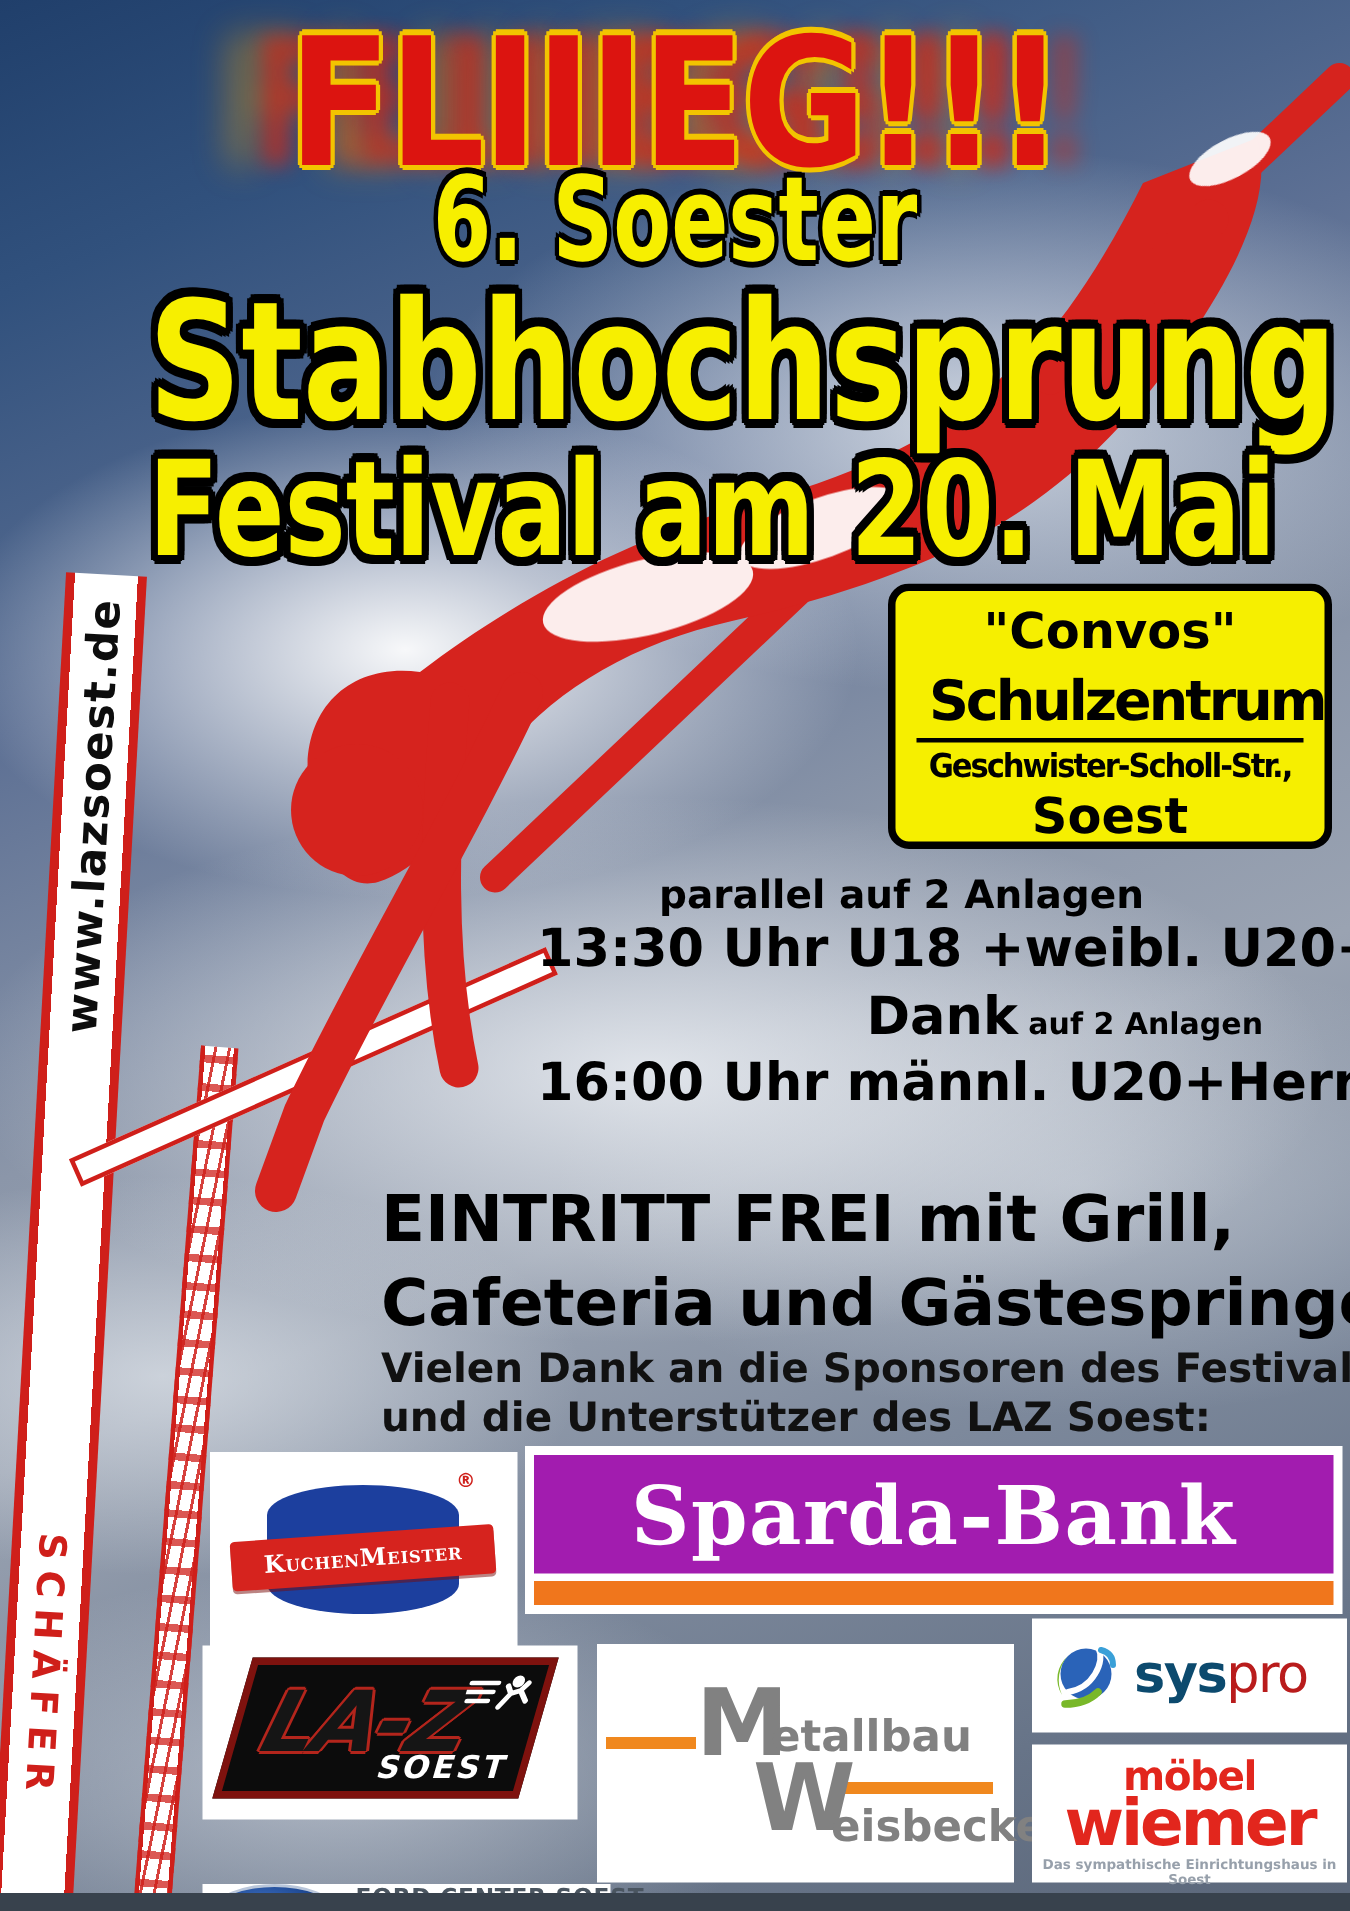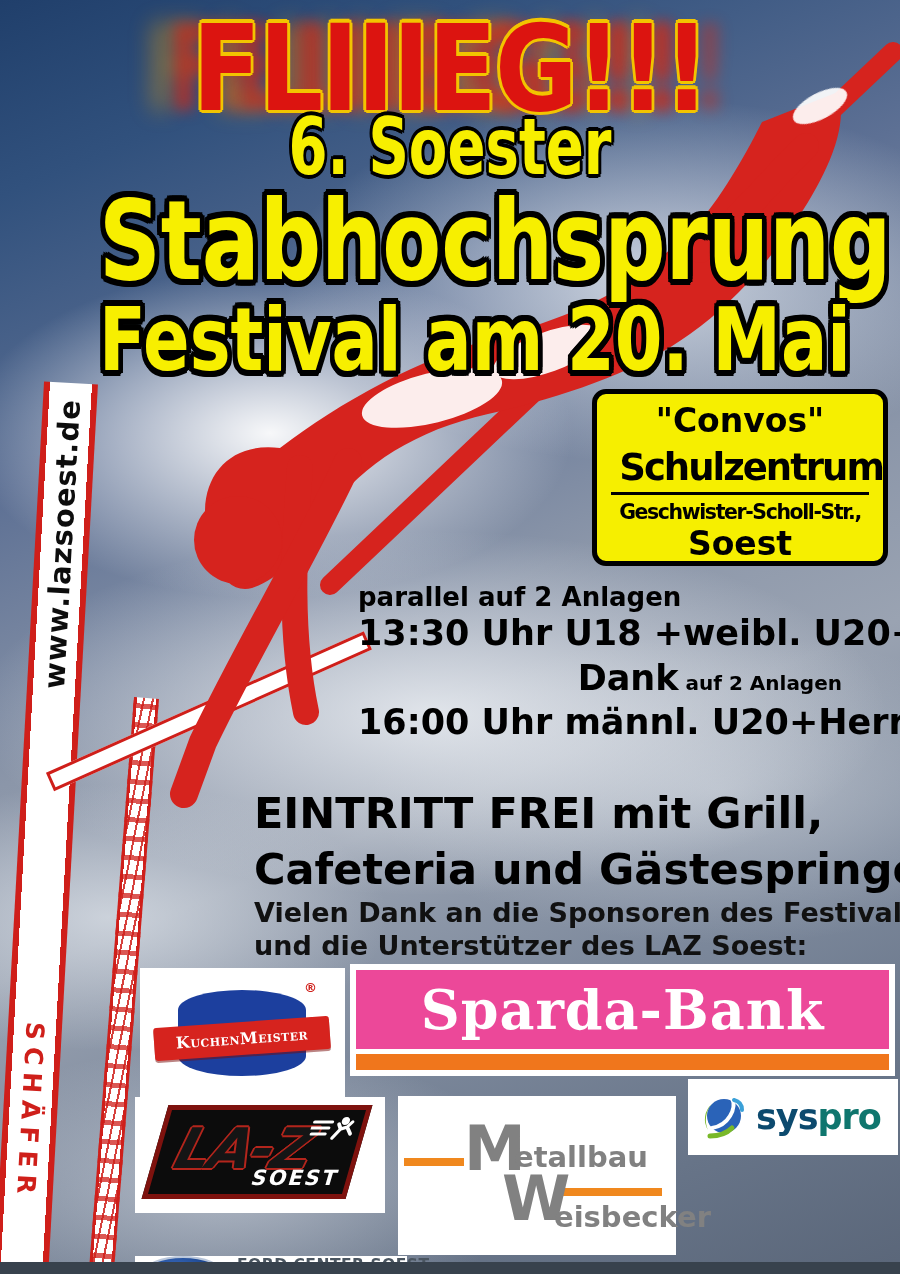--- a/index.html
+++ b/index.html
@@ -38,21 +38,21 @@
   .venue{left:592px;top:389px;width:296px;height:177px;background:#f6ef00;border:5px solid #000;
     border-radius:14px;z-index:7;text-align:center;color:#000;font-weight:bold;box-sizing:border-box;}
   .venue .l1{font-size:33px;margin-top:7px;}
   .venue .l2{font-size:37px;letter-spacing:-2px;margin-top:6px;text-align:right;}
   .venue hr{border:none;border-top:3px solid #000;margin:3px 14px 4px 14px;}
   .venue .l3{font-size:22px;letter-spacing:-1.5px;transform:scaleX(.93);transform-origin:50% 0;}
   .venue .l4{font-size:33px;margin-top:0px;}
   
   .schedule{left:358px;top:584px;width:500px;color:#000;font-weight:bold;z-index:6;}
   .sch-main{font-size:35px;line-height:1;margin-bottom:7px;white-space:nowrap;}
-  .sch-note{font-size:26px;line-height:1;text-align:left;padding-right:14px;margin-bottom:6px;white-space:nowrap;}
+  .sch-note{font-size:26px;line-height:1;text-align:center;padding-right:14px;margin-bottom:6px;white-space:nowrap;}
   .sch-mix{text-align:right;padding-right:16px;margin-bottom:7px;white-space:nowrap;}
   .sch-mix .big{font-size:35px;}
   .sch-mix .small{font-size:20px;}
   
   .admission{left:254px;top:786px;color:#000;font-weight:bold;font-size:43px;line-height:1.3;z-index:6;white-space:nowrap;}
   .thanks{left:254px;top:897px;color:#111;font-weight:bold;font-size:27px;line-height:1.22;z-index:6;white-space:nowrap;}
   
   .pole-main{left:44px;top:383px;width:54px;height:930px;z-index:2;
     background:linear-gradient(90deg,#cf1f1a 0 6px,#fff 6px 48px,#cf1f1a 48px 54px);
     transform:rotate(3.2deg);transform-origin:50% 0;}
@@ -74,21 +74,21 @@
   .kuchen{left:140px;top:968px;width:205px;height:130px;}
   .km-blue{position:absolute;left:38px;top:22px;width:128px;height:86px;background:#1c3f9e;
     border-radius:64px/20px;}
   .km-reg{position:absolute;right:28px;top:12px;font-size:13px;color:#cf1f1a;font-weight:bold;}
   .km-ribbon{position:absolute;left:14px;top:54px;width:176px;height:33px;background:#d6231e;
     transform:rotate(-4deg);border-radius:3px;box-shadow:0 2px 0 rgba(120,10,8,.5);
     display:flex;align-items:center;justify-content:center;}
   .km-ribbon span{font-family:"DejaVu Serif",serif;font-variant:small-caps;font-weight:bold;
     color:#fff;font-size:16px;letter-spacing:.5px;}
   .sparda{left:350px;top:964px;width:545px;height:112px;padding:6px;}
-  .sparda-blue{background:#ec4899;height:79px;display:flex;align-items:center;justify-content:center;}
+  .sparda-blue{background:#a21caf;height:79px;display:flex;align-items:center;justify-content:center;}
   .sparda-blue span{font-family:"DejaVu Serif",serif;font-weight:bold;color:#fff;font-size:54px;letter-spacing:1px;}
   .sparda-orange{background:#f0761c;height:16px;margin-top:5px;}
   .laz{left:135px;top:1097px;width:250px;height:116px;}
   .laz-para{position:absolute;left:20px;top:8px;width:204px;height:94px;background:#0c0c0c;
     border:5px solid #7e120e;transform:skewX(-16deg);box-sizing:border-box;}
   .laz-name{position:absolute;left:16px;top:6px;font-size:56px;font-weight:bold;font-style:italic;
     color:#151515;letter-spacing:-2px;
     text-shadow:2px 0 0 #b3251c,-2px 0 0 #b3251c,0 2px 0 #b3251c,0 -2px 0 #b3251c,
       1px 1px 0 #b3251c,-1px 1px 0 #b3251c,1px -1px 0 #b3251c,-1px -1px 0 #b3251c;}
   .laz-city{position:absolute;right:8px;bottom:4px;color:#fff;font-weight:bold;font-size:21px;letter-spacing:2px;}
@@ -106,21 +106,21 @@
   .mb-m{left:66px;top:16px;font-size:62px;}
   .mb-etallbau{left:116px;top:44px;font-size:29px;}
   .mb-w{left:104px;top:66px;font-size:62px;}
   .mb-eisbecker{left:156px;top:104px;font-size:29px;}
   .mb-bar1{left:6px;top:62px;width:60px;}
   .mb-bar2{left:160px;top:92px;width:104px;}
   .syspro{left:688px;top:1079px;width:210px;height:76px;display:flex;align-items:center;}
   .sys-icon{margin-left:10px;flex:0 0 auto;}
   .sys-text{font-size:35px;margin-left:8px;letter-spacing:-1px;}
   .sys-text .sys{color:#0c4a6e;font-weight:bold;}
-  .sys-text .pro{color:#0f766e;font-weight:bold;}
+  .sys-text .pro{color:#b91c1c;}
   .wiemer{left:688px;top:1163px;width:210px;height:92px;text-align:center;}
   .wm1{color:#e2261d;font-weight:bold;font-size:27px;line-height:1;margin-top:8px;letter-spacing:-1px;}
   .wm2{color:#e2261d;font-weight:bold;font-size:43px;line-height:.85;letter-spacing:-2px;}
   .wm3{color:#97a0ab;font-weight:bold;font-size:9px;margin-top:4px;}
   .bottom-strip{left:0;bottom:0;width:900px;height:12px;background:#38424d;z-index:8;}
 </style>
 </head>
 <body>
 
 <div class="poster">
@@ -227,15 +227,20 @@
     <svg class="sys-icon" width="50" height="50" viewBox="0 0 50 50">
       <path d="M10 38 A 20 20 0 0 1 14 12 A 24 24 0 0 0 10 38 Z" fill="#79b829"></path>
       <circle cx="26" cy="24" r="17" fill="#2a63b8"></circle>
       <path d="M14 36 Q 26 34 32 24 Q 38 14 34 6" stroke="#fff" stroke-width="4" fill="none" stroke-linecap="round"></path>
       <path d="M12 44 Q 26 44 34 36" stroke="#79b829" stroke-width="5" fill="none" stroke-linecap="round"></path>
       <path d="M36 8 Q 44 10 44 18" stroke="#3aa0d8" stroke-width="4" fill="none" stroke-linecap="round"></path>
     </svg>
     <div class="sys-text"><span class="sys">sys</span><span class="pro">pro</span></div>
   </div>
 
+  <div class="abs panel wiemer">
+    <div class="wm1">möbel</div>
+    <div class="wm2">wiemer</div>
+    <div class="wm3">Das sympathische Einrichtungshaus in Soest</div>
+  </div>
 
   <div class="abs bottom-strip"></div>
 </div>
 
 </body></html>

